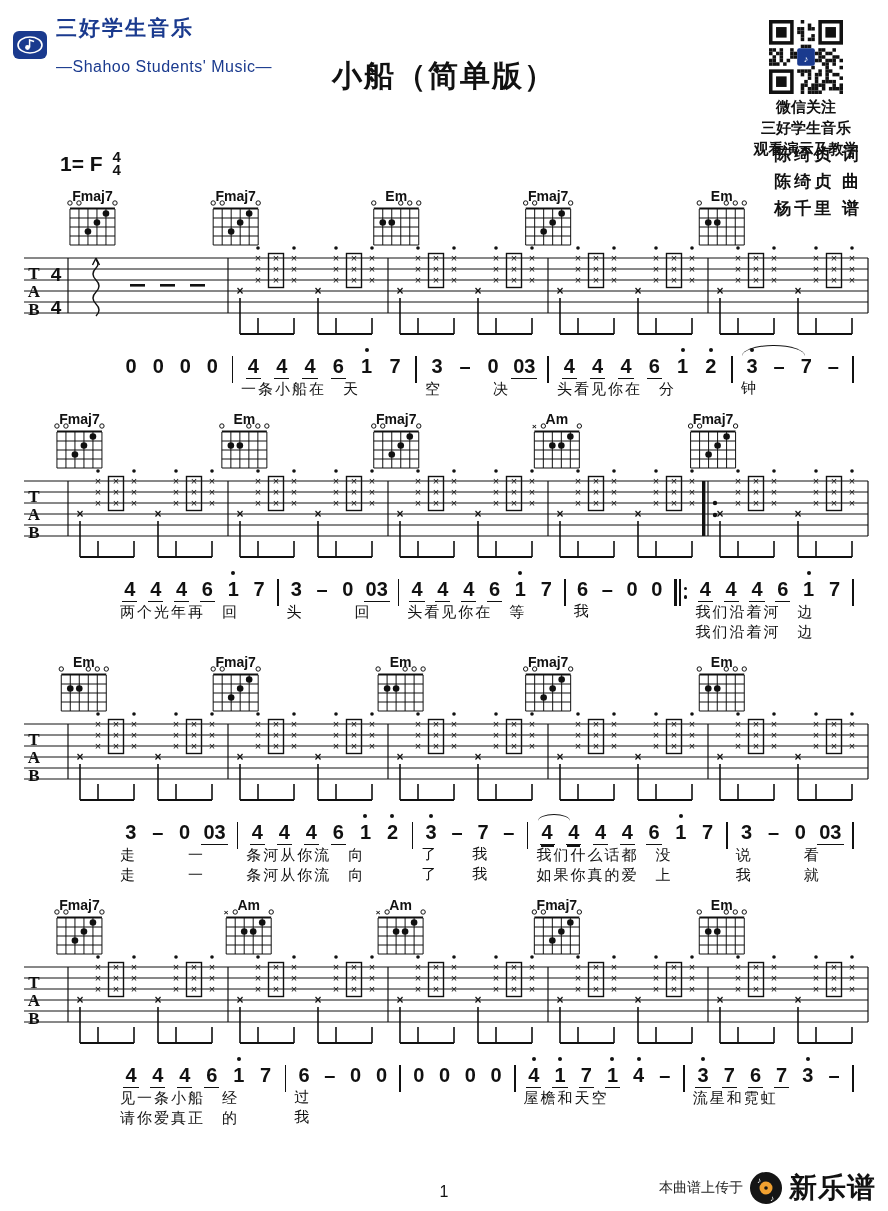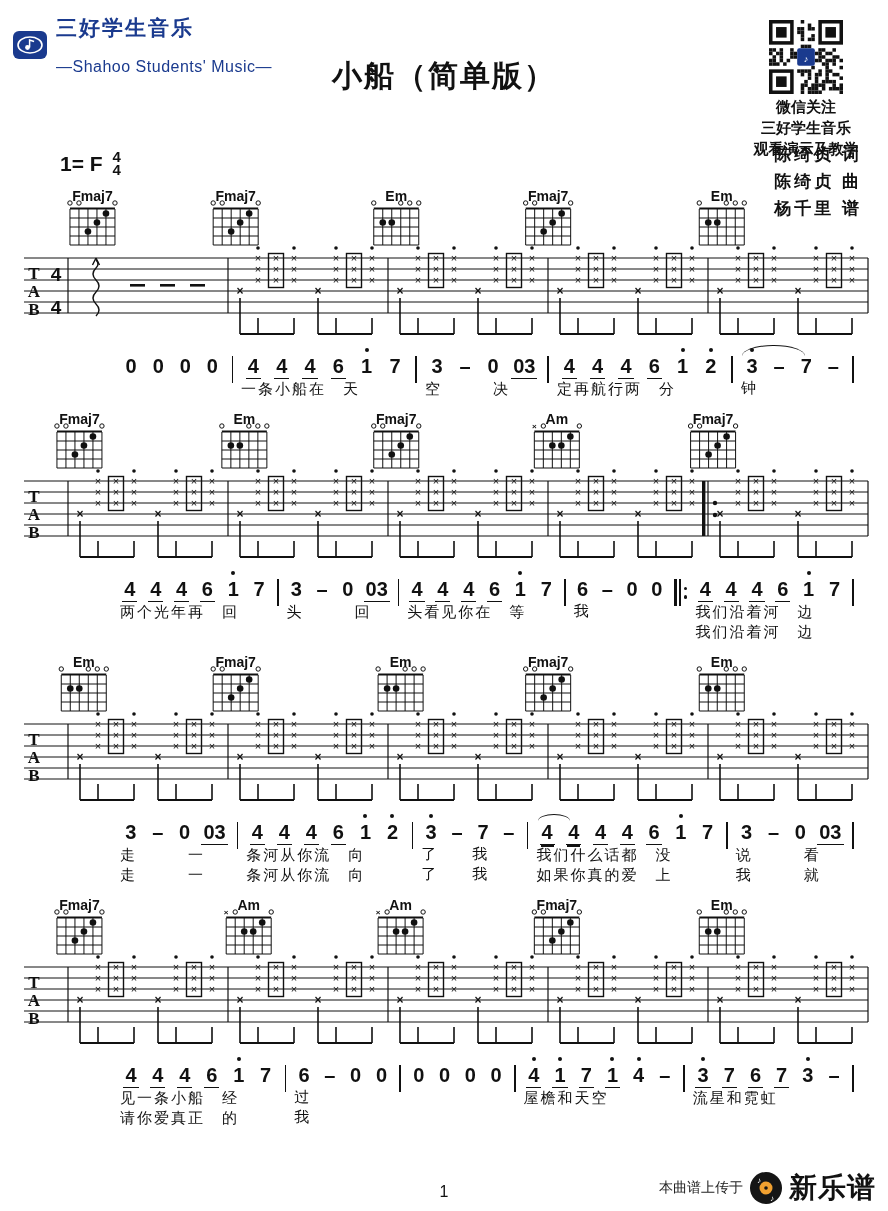--- a/index.html
+++ b/index.html
@@ -562,21 +562,21 @@
           </div>
           <div class="tok">
             <div class="dt on"></div>
             <div class="ch">1</div>
           </div>
           <div class="tok">
             <div class="dt on"></div>
             <div class="ch">2</div>
           </div>
         </div>
-        <div class="lyr">定再航行两　分</div>
+        <div class="lyr">头看见你在　分</div>
       </div>
       <div class="vbar"></div>
       <div class="cell" style="flex-grow: 4;">
         <div class="tiearc tie-full"></div>
         <div class="nrow">
           <div class="tok">
             <div class="dt on"></div>
             <div class="ch">3</div>
           </div>
           <div class="tok">

